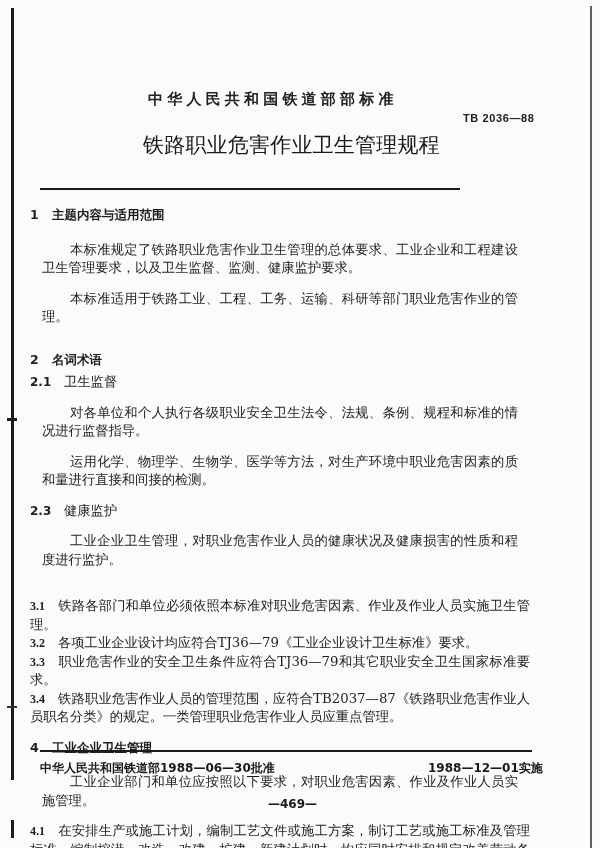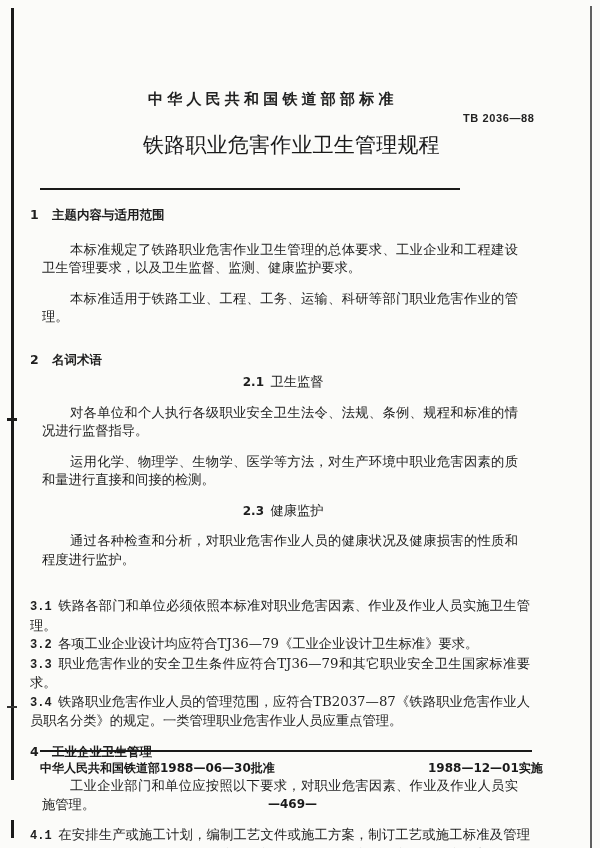--- a/index.html
+++ b/index.html
@@ -50,30 +50,30 @@
   }
   .content {
     position: absolute; left: 30px; top: 206px; width: 500px;
     font-size: 13.3px; line-height: 18.5px;
   }
   .sec-heading {
     font-family: "DejaVu Sans", "Liberation Sans", sans-serif;
     font-weight: bold; font-size: 12.5px; height: 18.5px; white-space: nowrap;
   }
   .sec-heading .num { display: inline-block; width: 22px; }
-  .sub-heading { height: 18.5px; white-space: nowrap; text-align: center; }
+  .sub-heading { height: 18.5px; white-space: nowrap; }
   .sub-heading .num {
     display: inline-block; width: 34px;
     font-family: "DejaVu Sans", "Liberation Sans", sans-serif; font-weight: bold; font-size: 12px;
   }
   .para { text-indent: 28px; text-align: justify; margin: 12px; }
   .item { text-align: justify; margin: 0; }
   .item .num {
     display: inline-block; width: 28px;
-    font-family: Liberation Mono, monospace; font-weight: bold; font-size: 12px;
+    font-family: Liberation Serif, serif; font-weight: bold; font-size: 12px;
   }
   .gap-s { height: 4px; }
   .gap-m { height: 12px; }
   .footer-left {
     position: absolute; left: 40px; top: 760px;
     font-family: "DejaVu Sans", "Liberation Sans", sans-serif;
     font-weight: bold; font-size: 12px; color: #1a1a1a; white-space: nowrap;
   }
   .footer-right {
     position: absolute; left: 428px; top: 760px;
@@ -116,21 +116,21 @@
     </div>
     <div class="gap-s"></div>
     <div class="sub-heading">
       <span class="num">2.1</span><span>卫生监督</span>
     </div>
     <p class="para">对各单位和个人执行各级职业安全卫生法令、法规、条例、规程和标准的情况进行监督指导。</p>
     <p class="para">运用化学、物理学、生物学、医学等方法，对生产环境中职业危害因素的质和量进行直接和间接的检测。</p>
     <div class="sub-heading">
       <span class="num">2.3</span><span>健康监护</span>
     </div>
-    <p class="para">通过各种检查和分析，对职业危害作业人员的健康状况及健康损害的性质和程度进行监护。</p>
+    <p class="para">工业企业卫生管理，对职业危害作业人员的健康状况及健康损害的性质和程度进行监护。</p>
     <div class="gap-m"></div>
 
     <div class="gap-s"></div>
     <p class="item"><span class="num">3.1</span><span>铁路各部门和单位必须依照本标准对职业危害因素、作业及作业人员实施卫生管理。</span></p>
     <p class="item"><span class="num">3.2</span><span>各项工业企业设计均应符合TJ36—79《工业企业设计卫生标准》要求。</span></p>
     <p class="item"><span class="num">3.3</span><span>职业危害作业的安全卫生条件应符合TJ36—79和其它职业安全卫生国家标准要求。</span></p>
     <p class="item"><span class="num">3.4</span><span>铁路职业危害作业人员的管理范围，应符合TB2037—87《铁路职业危害作业人员职名分类》的规定。一类管理职业危害作业人员应重点管理。</span></p>
     <div class="gap-m"></div>
 
     <div class="sec-heading">

